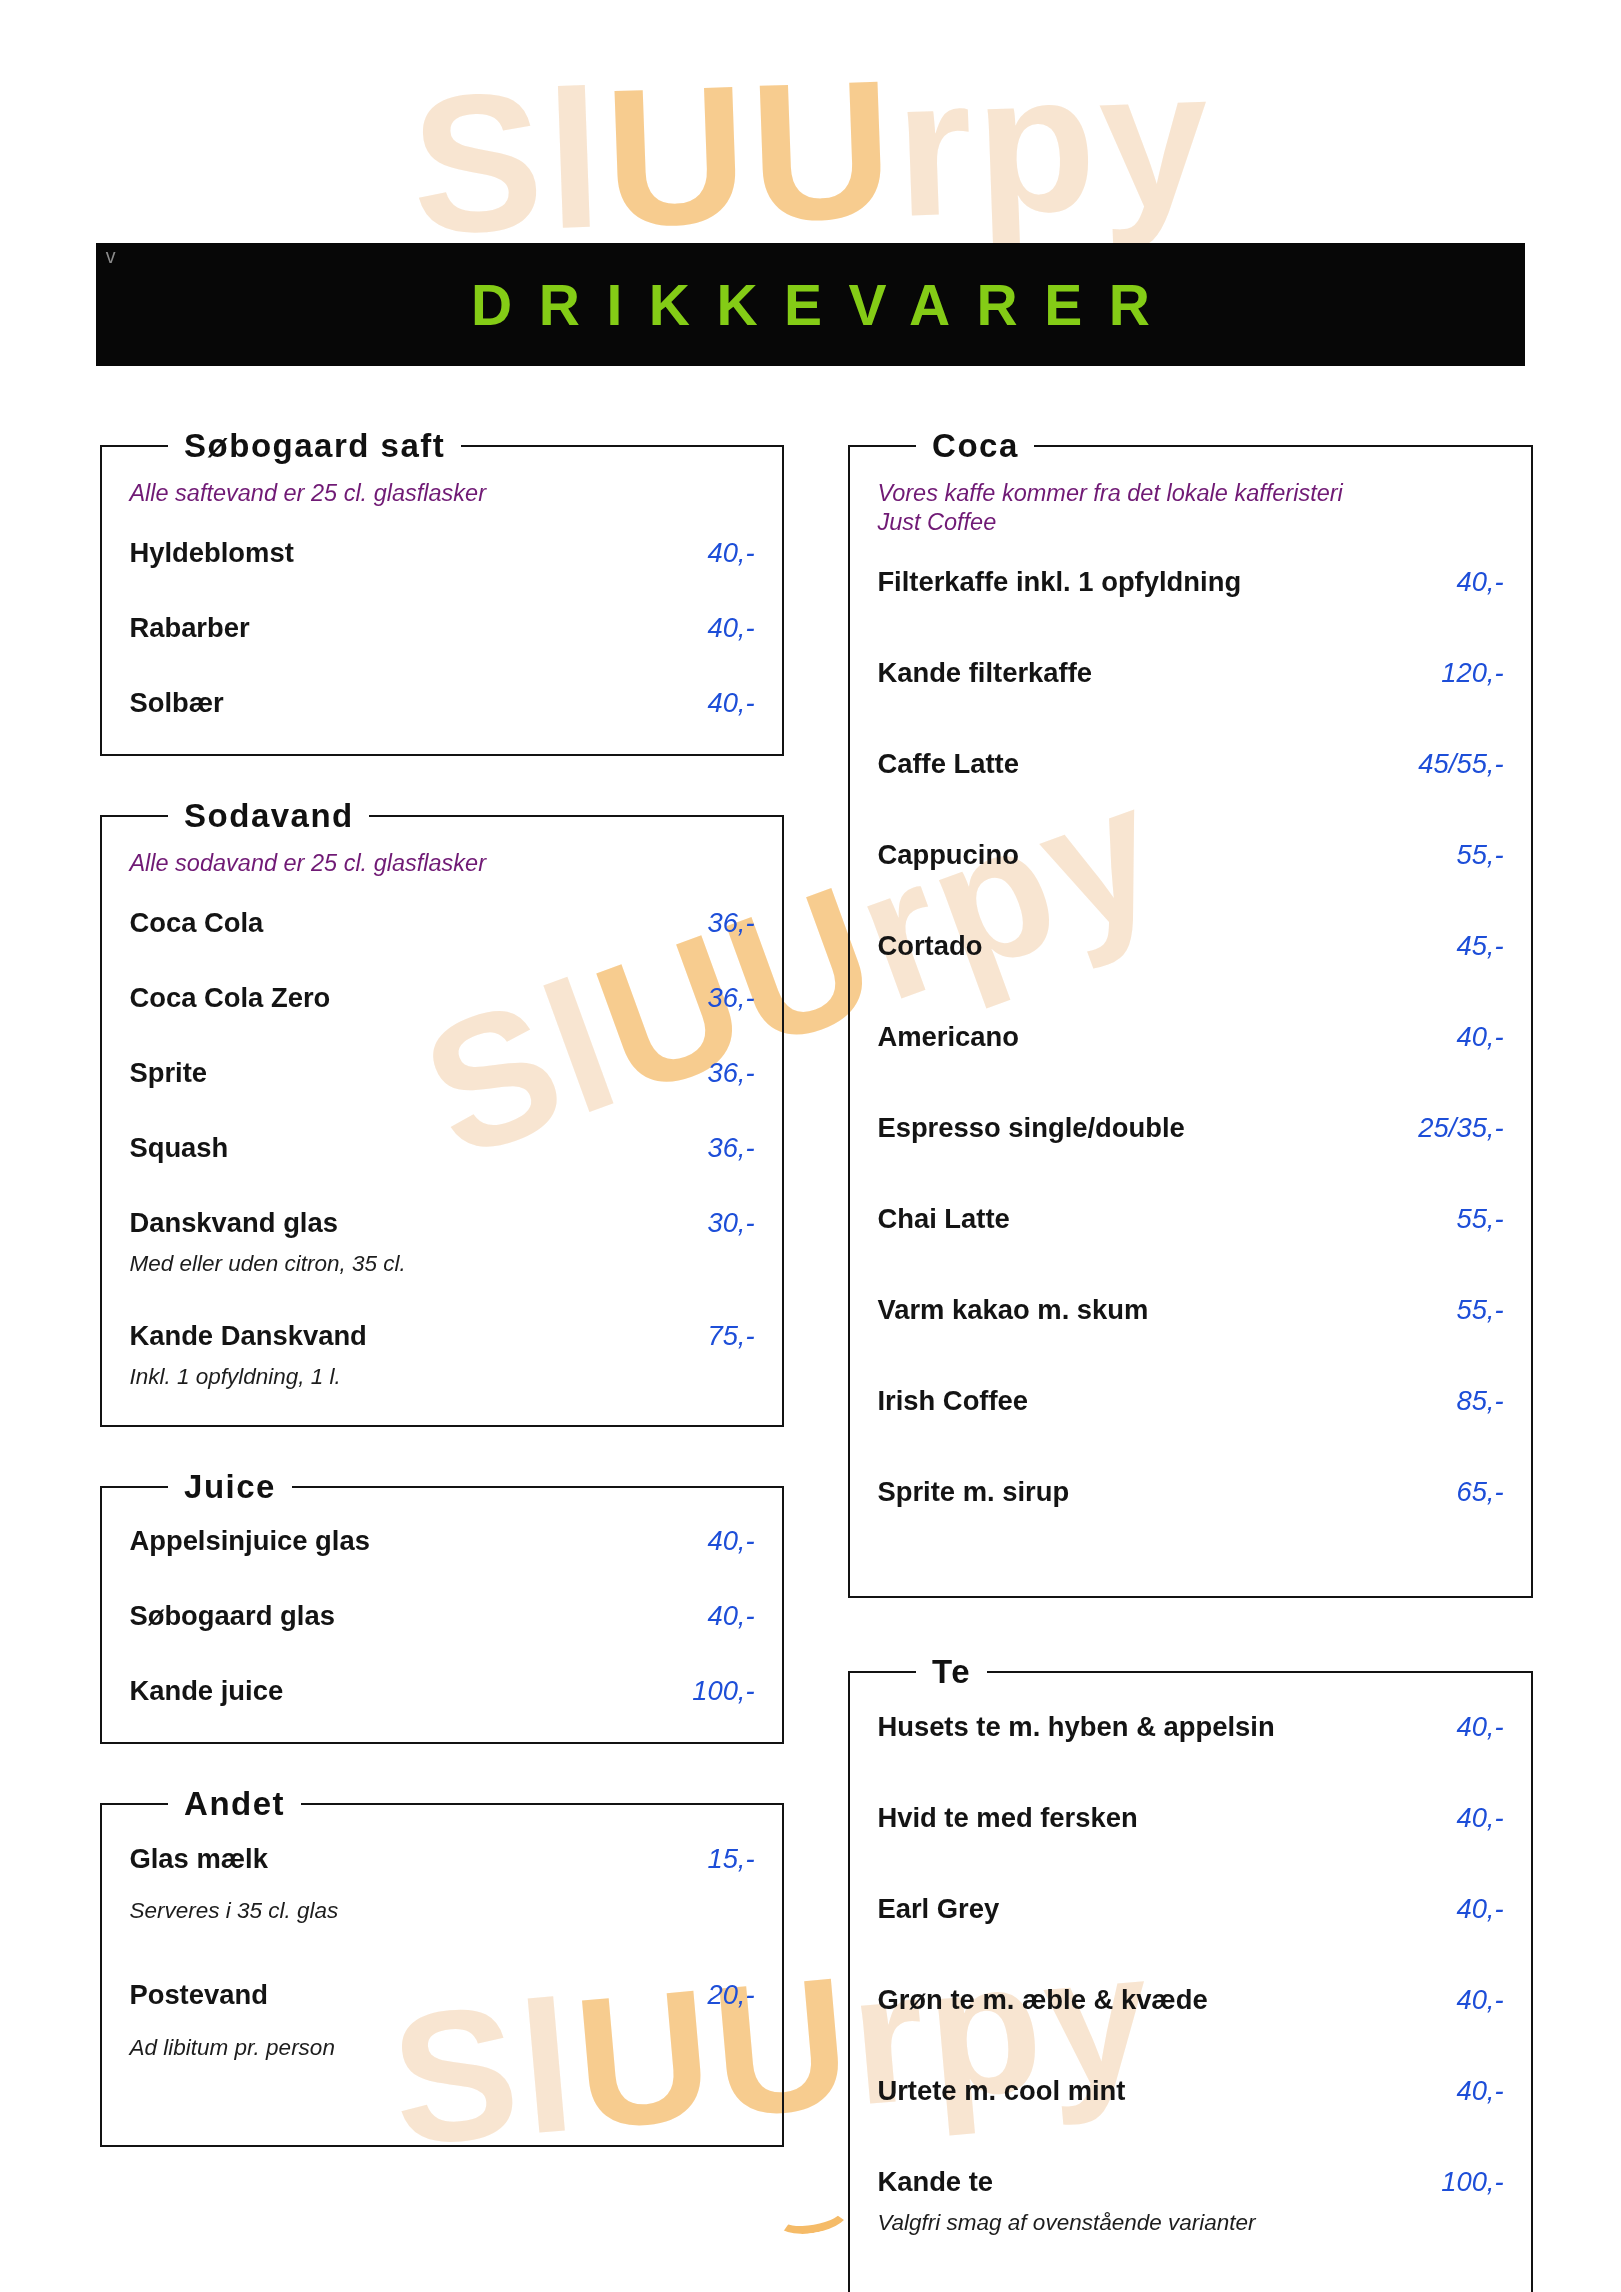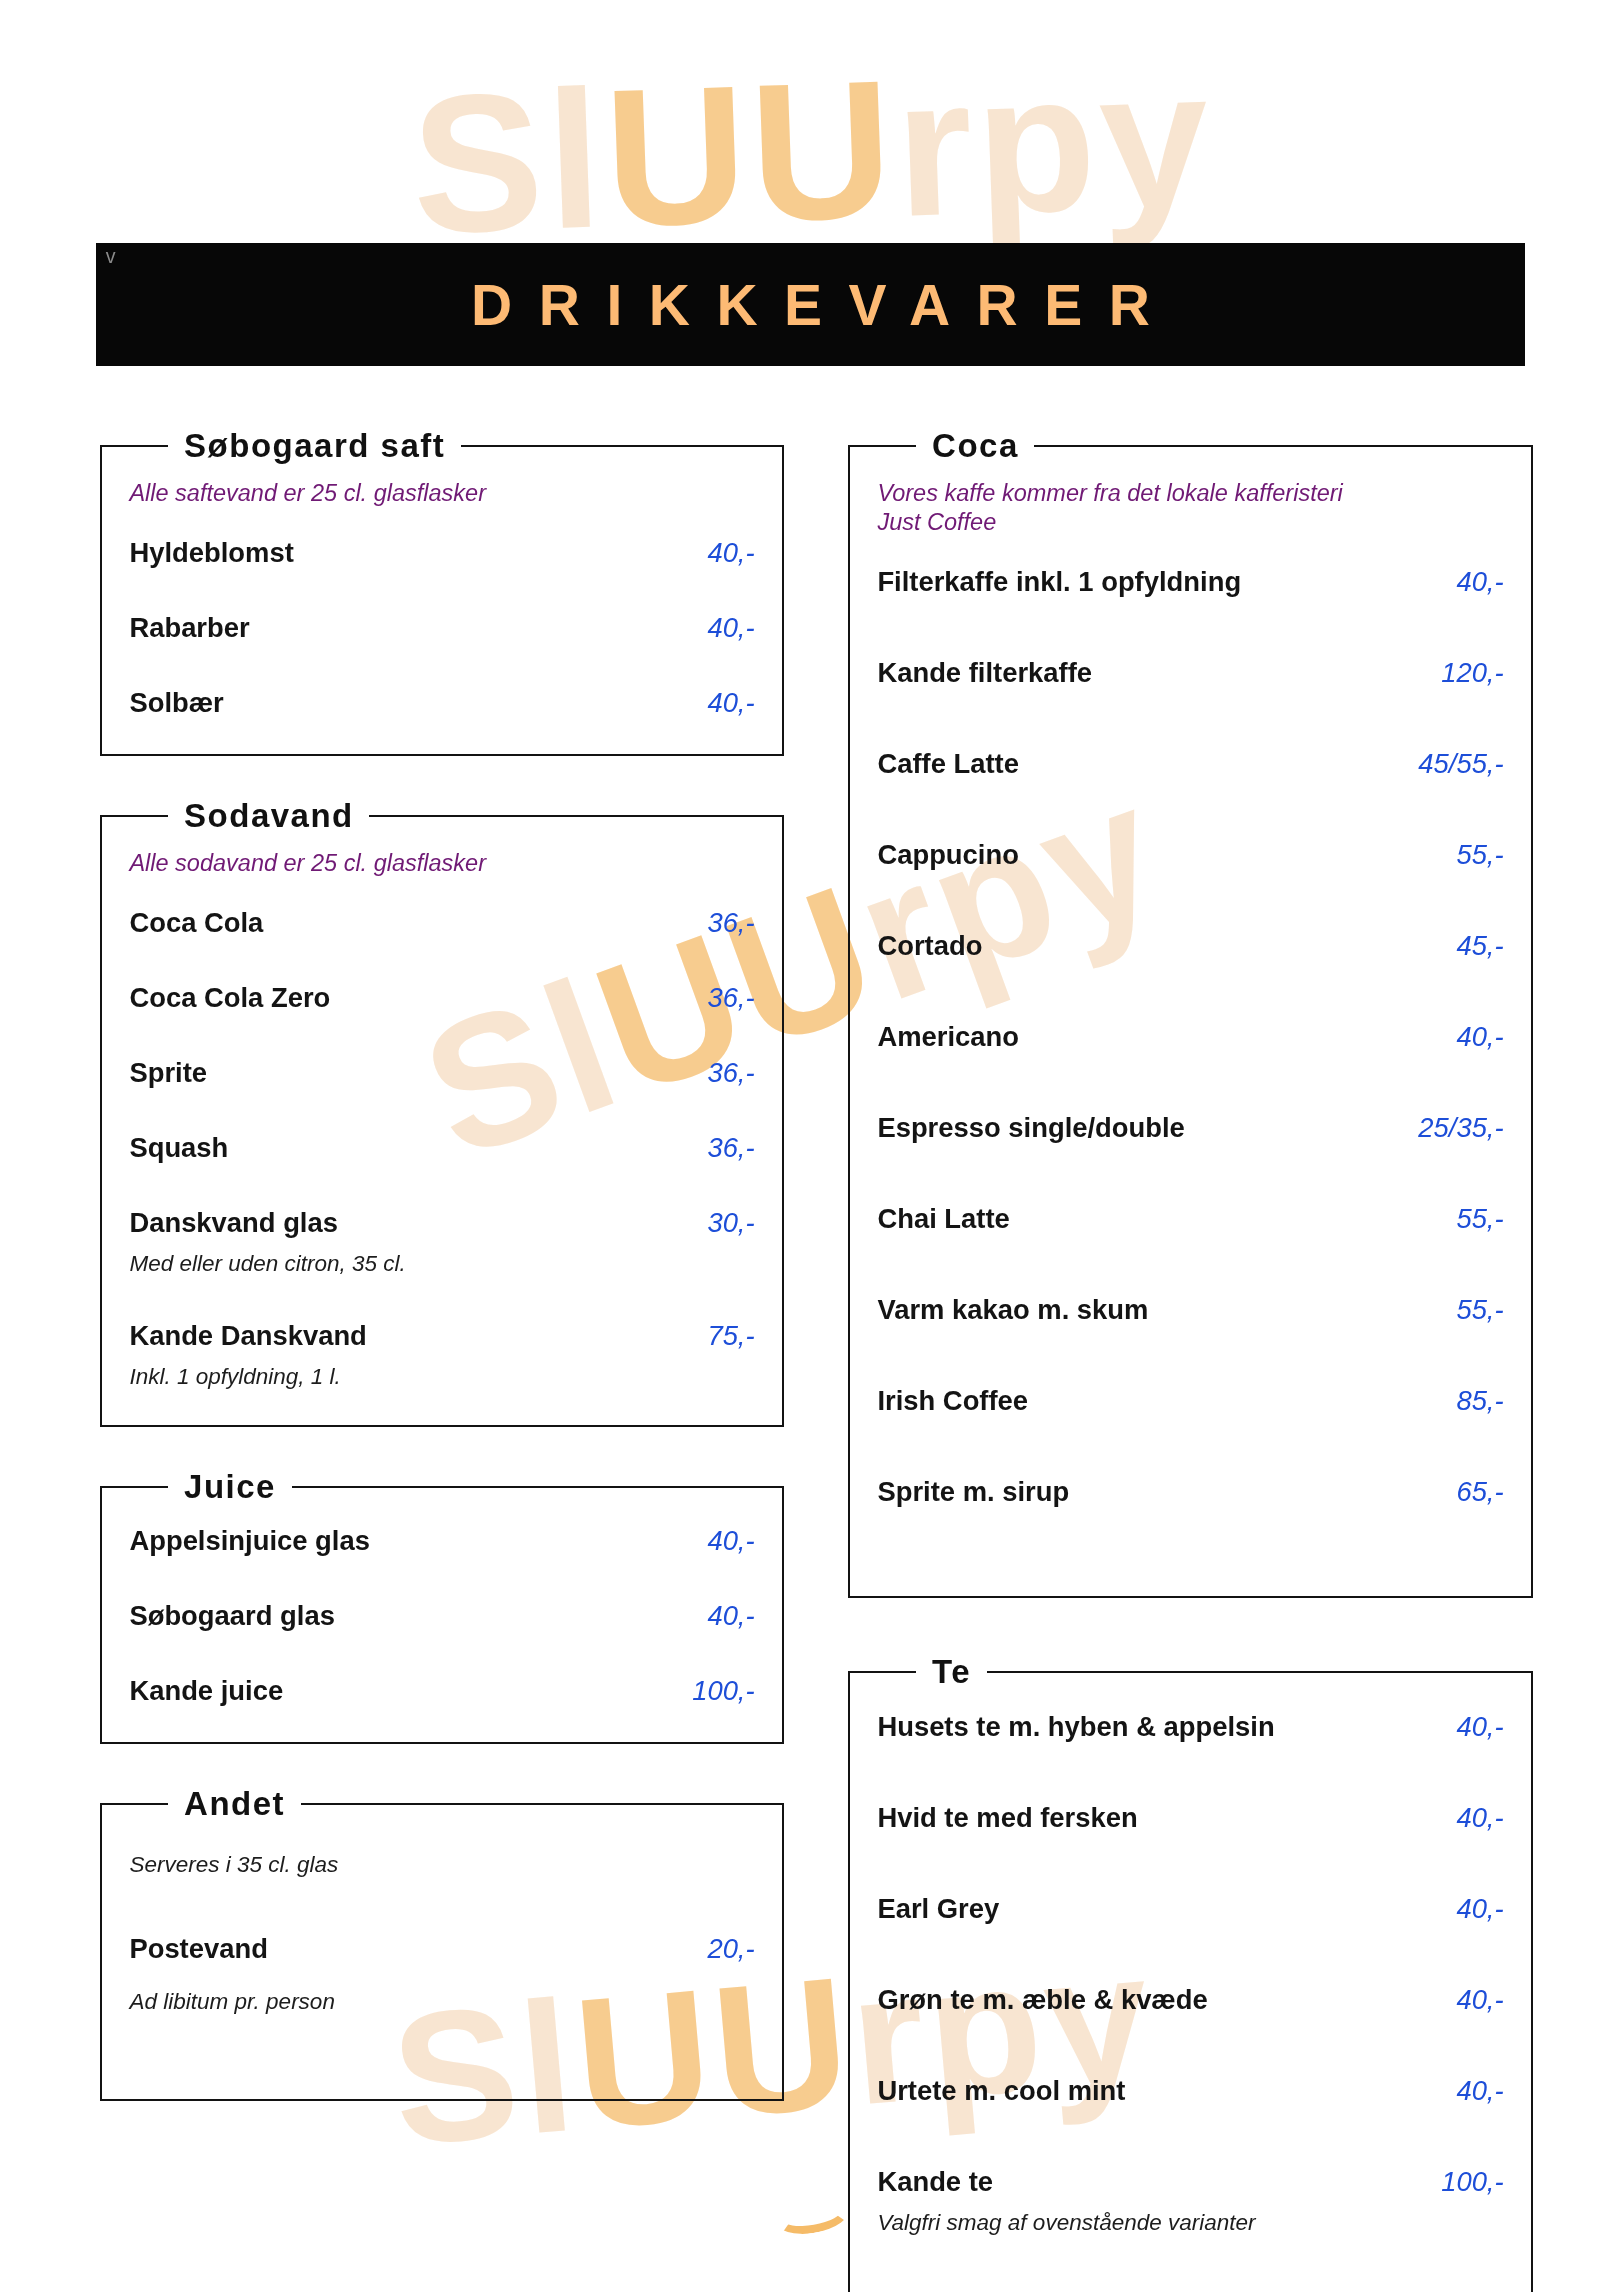--- a/index.html
+++ b/index.html
@@ -47,21 +47,21 @@
     z-index: 2;
     left: 96px; top: 243px;
     width: 1429px; height: 123px;
     background: #070707;
     display: flex;
     align-items: center;
     justify-content: center;
   }
   .banner h1 {
     margin: 0;
-    color: #fdba74;
+    color: #84cc16;
     font-size: 57px;
     font-weight: bold;
     letter-spacing: 26.5px;
     padding-left: 26.5px; 
     text-transform: uppercase;
   }
   .corner-mark {
     position: absolute;
     left: 9.8px; top: 2px;
     font-size: 19.6px;
@@ -259,20 +259,24 @@
       </div>
 
     </div>
           </div>
     </fieldset>
         <fieldset class="section">
       <legend class="section-title">Andet</legend>
 
       <div class="items">
             <div class="item">
+      <div class="row">
+        <span class="item-name">Glas mælk</span>
+        <span class="item-price">15,-</span>
+      </div>
       <p class="item-desc">Serveres i 35 cl. glas</p>
     </div>
             <div class="item">
       <div class="row">
         <span class="item-name">Postevand</span>
         <span class="item-price">20,-</span>
       </div>
       <p class="item-desc">Ad libitum pr. person</p>
     </div>
           </div>

